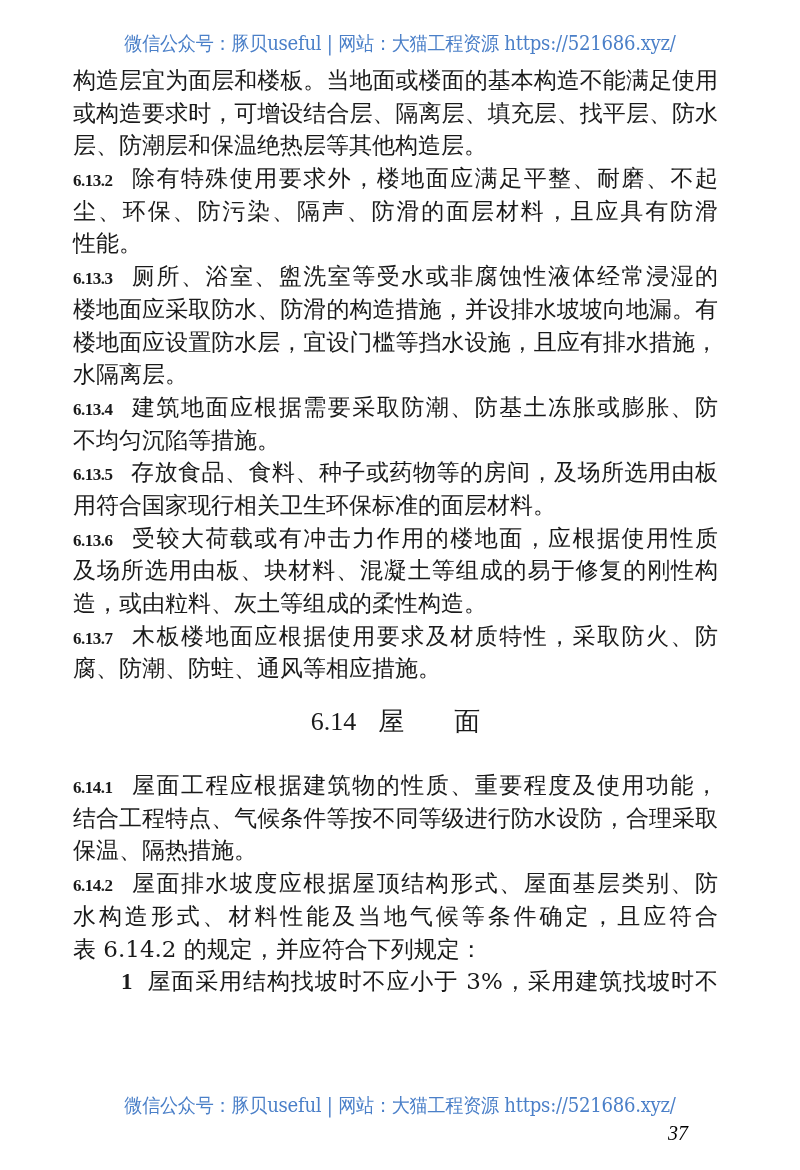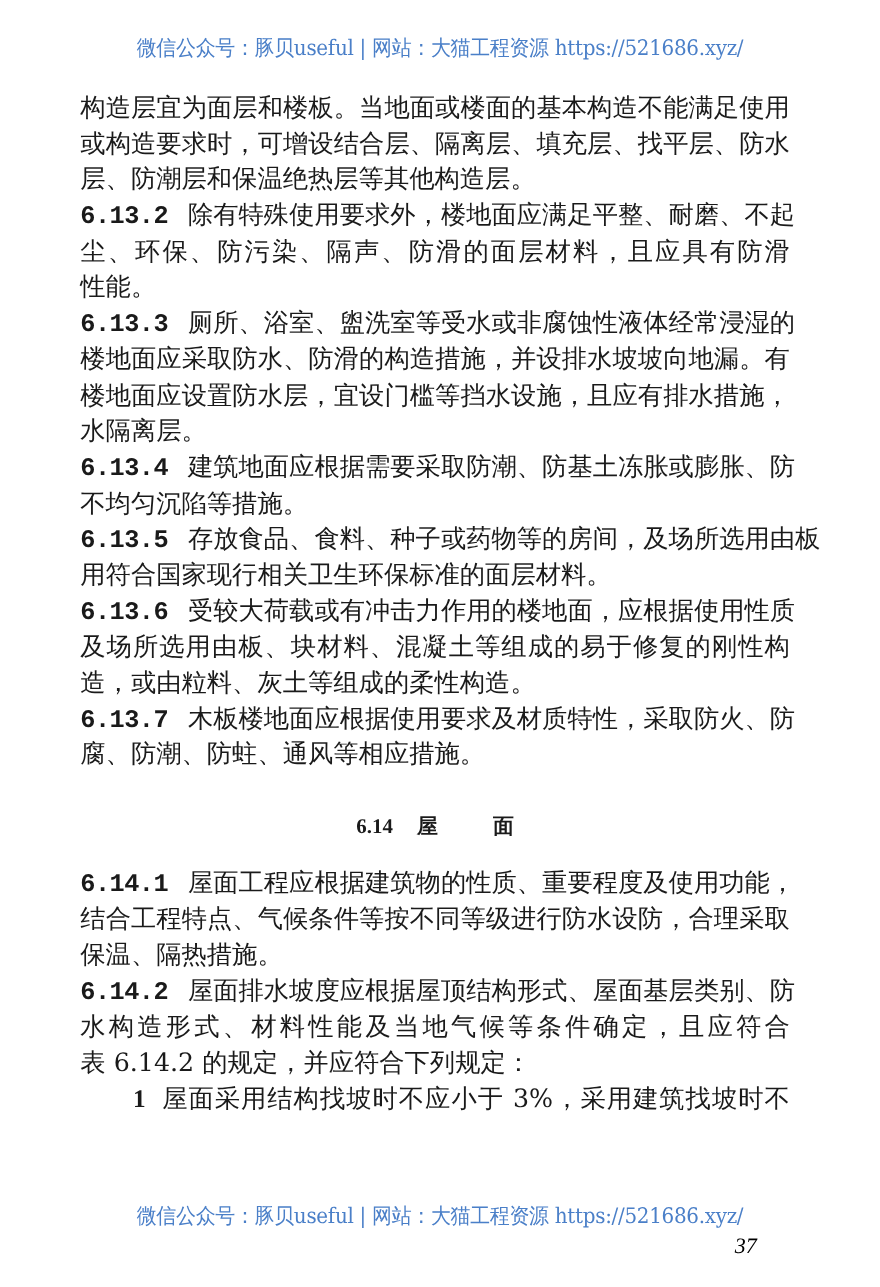--- a/index.html
+++ b/index.html
@@ -8,29 +8,29 @@
       font-family: "DejaVu Serif", "Liberation Serif", serif; color: #1a1a1a;
     }
     .watermark {
       position: absolute; left: 0; width: 800px; text-align: center;
       font-family: "DejaVu Serif", "Liberation Serif", serif;
       font-size: 19.5px; color: #4a7fc8; white-space: nowrap; letter-spacing: -0.3px;
       transform: scaleX(0.93); transform-origin: center;
     }
     .wm-top { top: 30px; }
     .wm-bottom { top: 1092px; }
-    .page { position: absolute; left: 73px; top: 82px; width: 645px; }
+    .page { position: absolute; left: 73px; top: 64px; width: 645px; }
     .line {
       height: 32.7px; line-height: 32.7px; font-size: 23px; white-space: nowrap;
       text-align: justify; text-align-last: justify; letter-spacing: 0;
     }
     .line.last { text-align-last: left; }
-    .num { font-weight: bold; font-family: Liberation Mono, monospace; font-size: 23px; margin-right: 18px; letter-spacing: -0.5px; margin-top: 40px; }
+    .num { font-weight: bold; font-family: Liberation Serif, serif; font-size: 17px; margin-right: 18px; letter-spacing: -0.5px; margin-top: 40px; }
     .heading {
-      height: 60px; line-height: 72px; text-align: center; font-weight: bold; font-size: 19px;
+      height: 60px; line-height: 48px; text-align: center; font-weight: normal; font-size: 26px;
     }
     .heading .hnum { font-family: "Liberation Serif", serif; margin-right: 22px; }
     .heading .gap { display: inline-block; width: 50px; }
     .gap-block { height: 12px; }
     .item-line { padding-left: 48px; }
     .item-num { font-weight: bold; font-family: "Liberation Serif", serif; margin-right: 14px; }
     .page-number {
       position: absolute; left: 668px; top: 1122px; font-size: 20px; font-style: italic;
       font-family: "Liberation Serif", serif; color: #000000;
     }

